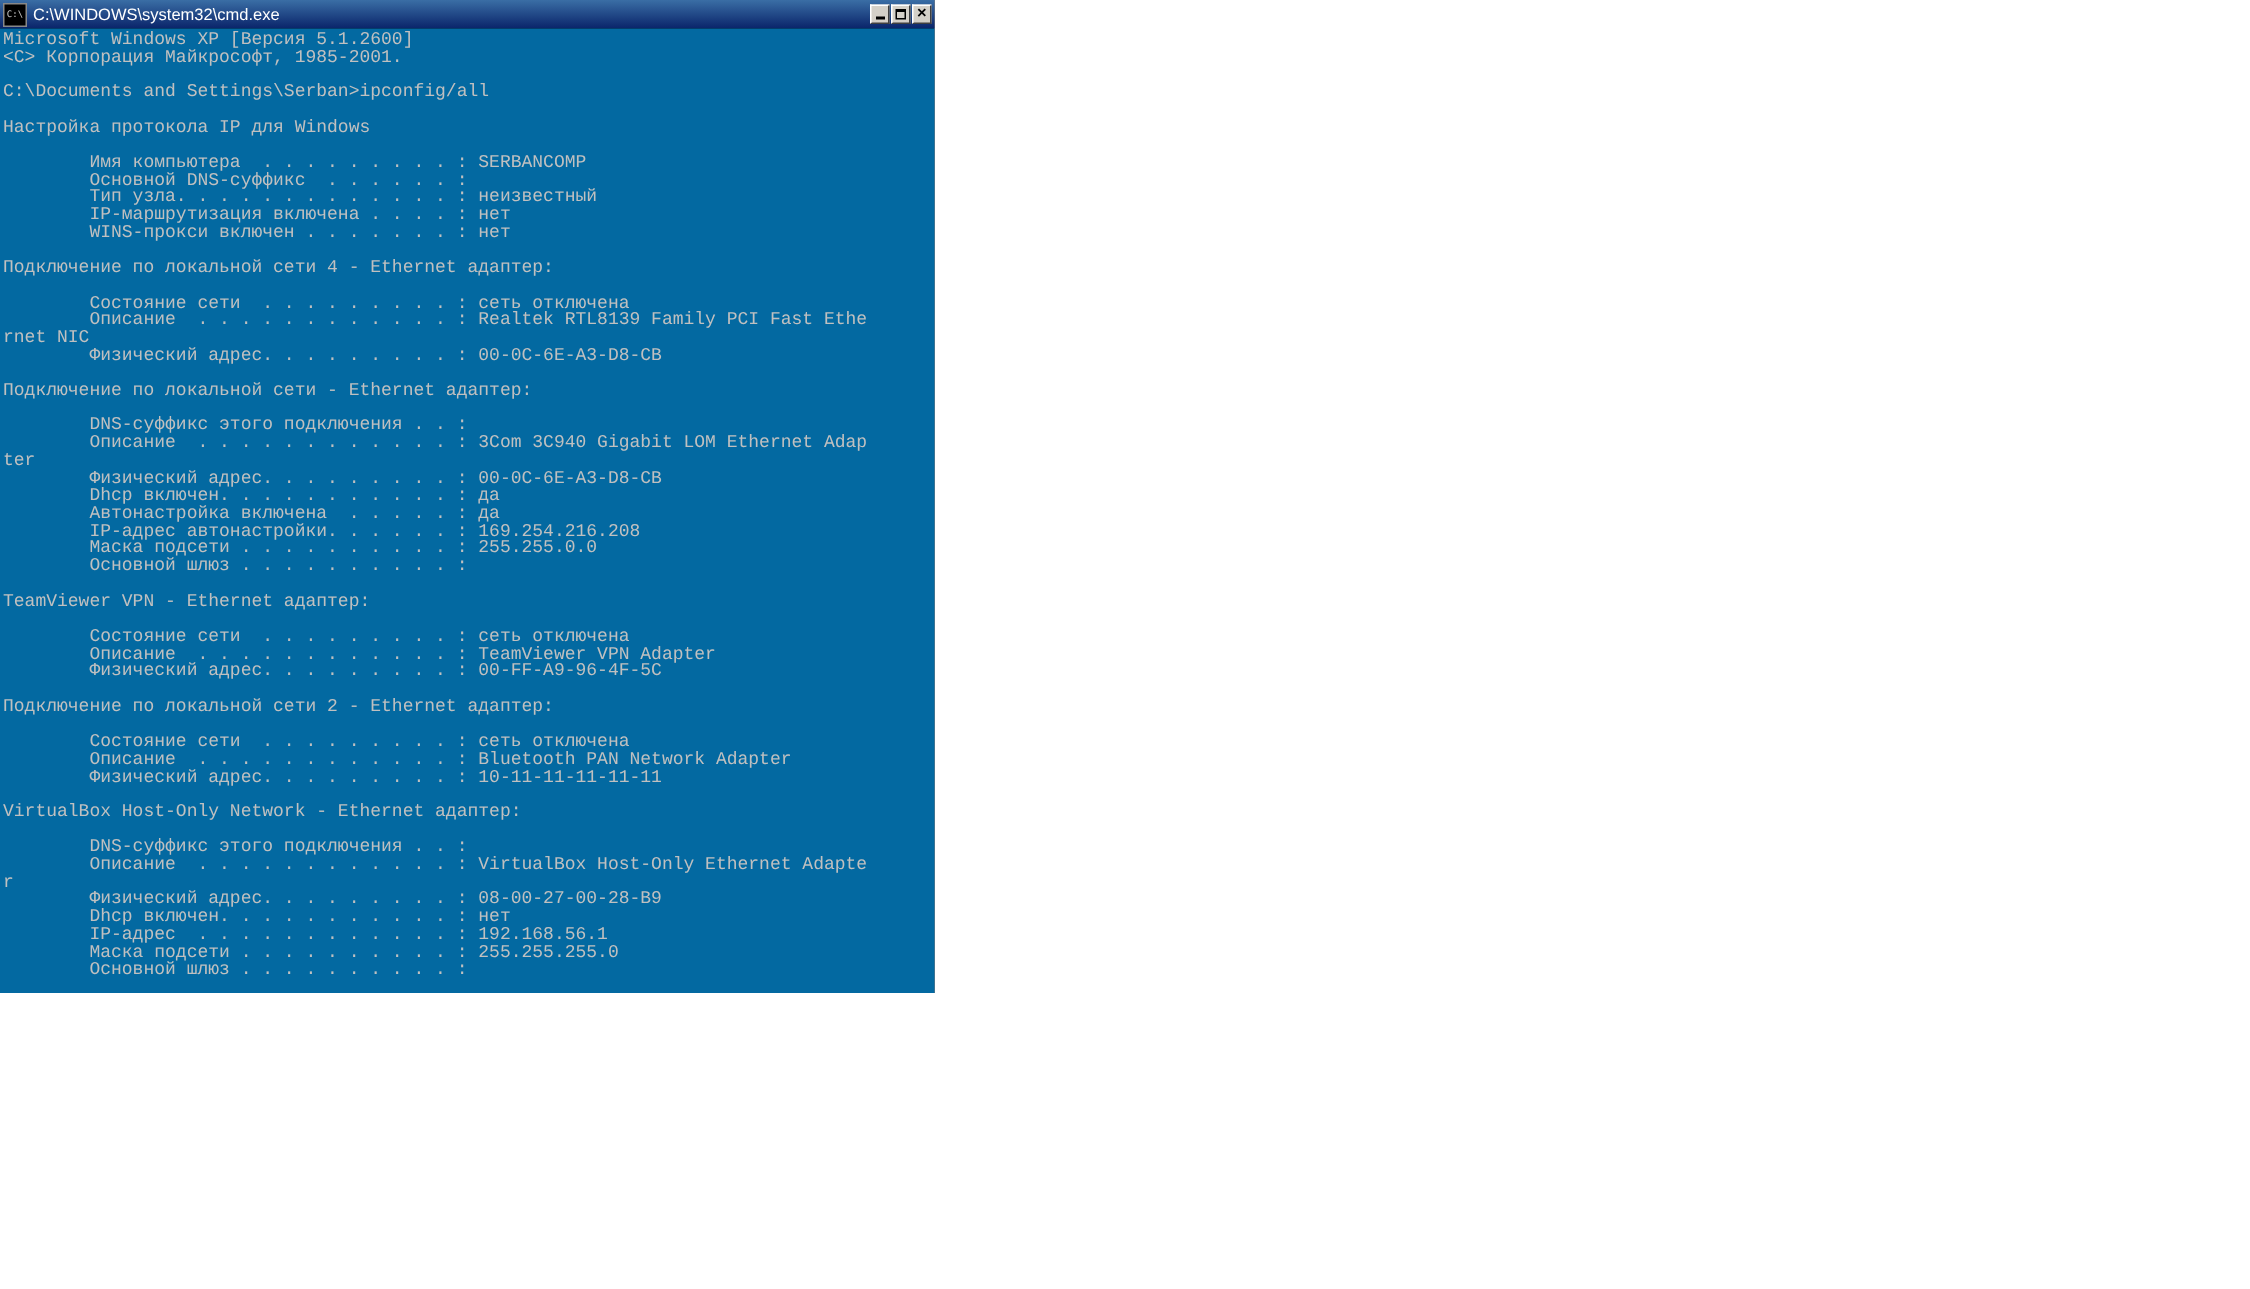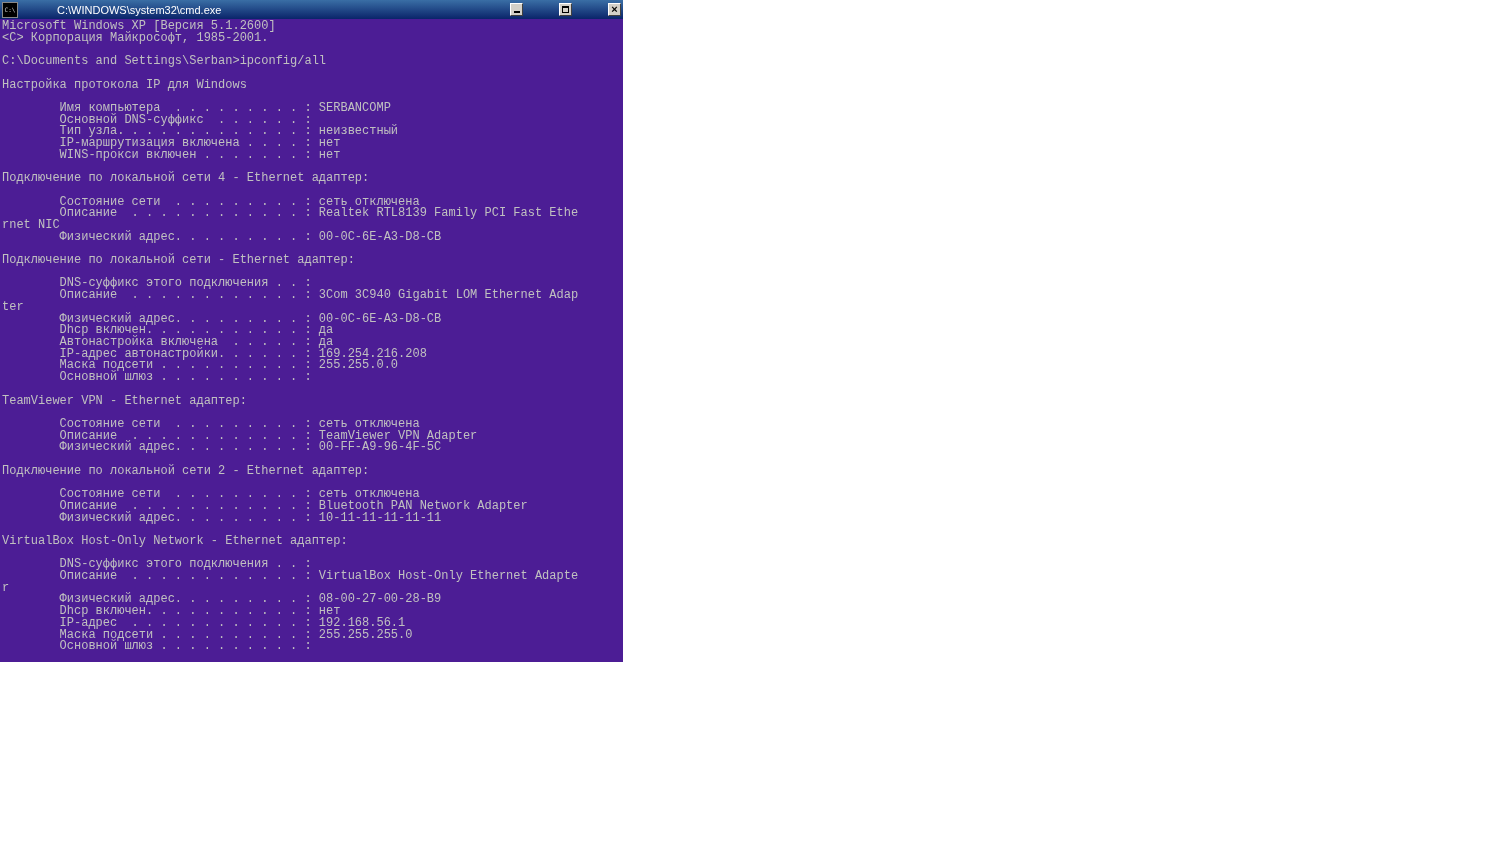--- a/index.html
+++ b/index.html
@@ -25,21 +25,20 @@
     height: 19px;
     background: linear-gradient(to bottom, #3a6ea5 0%, #0a246a 100%);
     color: #ffffff;
     display: flex;
     align-items: center;
     padding: 0 2px;
     font-family: Tahoma, sans-serif;
     font-size: 11px;
     box-sizing: border-box;
     user-select: none;
-    gap: 35px;
   }
   .titlebar .app-icon {
     width: 16px;
     height: 16px;
     background: #000;
     border: 1px solid #888;
     box-sizing: border-box;
     display: flex;
     align-items: center;
     justify-content: center;
@@ -76,21 +75,21 @@
   }
   .win-btn.minimize::before { content: ""; display:block; width:6px; height:2px; background:#000; margin-top:5px;}
   .win-btn.maximize::before { content: ""; display:block; width:7px; height:7px; border:1px solid #000; border-top-width:2px; box-sizing:border-box;}
   .win-btn.close-x::before { content: "×"; font-weight:bold; font-size:11px; line-height:9px;}
   .console {
     position: absolute;
     top: 19px;
     left: 0;
     right: 0;
     bottom: 0;
-    background: #4c1d95;
+    background: #0369a1;
     color: #c0c0c0;
     padding: 2px 2px 2px 2px;
     font-family: "Lucida Console", "Courier New", monospace;
     font-size: 12px;
     line-height: 11.7px;
     white-space: pre;
     overflow: hidden;
     letter-spacing: 0.0px;
   }
 </style>

